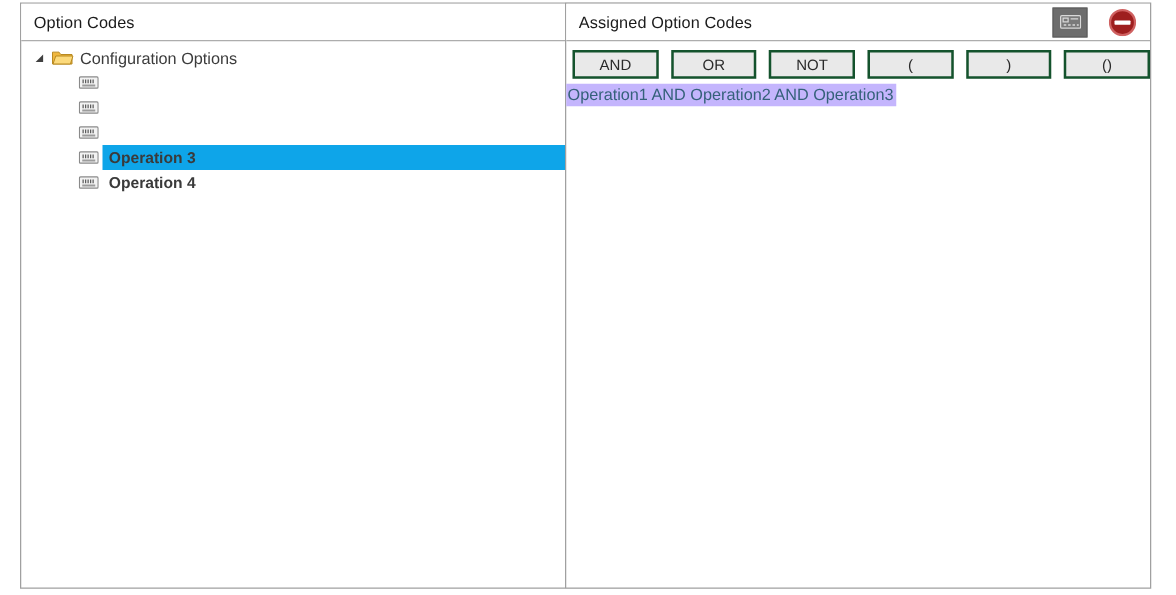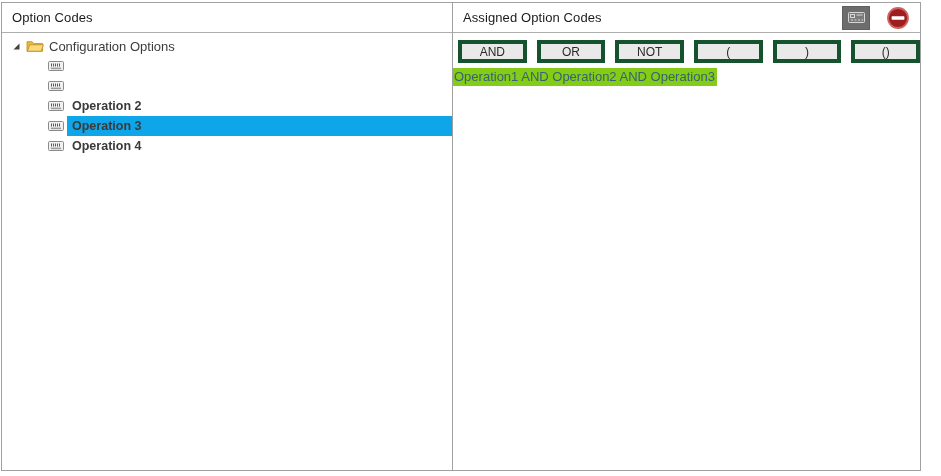--- a/index.html
+++ b/index.html
@@ -13,21 +13,21 @@
     position: relative;
     width: 941px; height: 476px;
   }
   .panel {
     position: absolute;
     top: 2px;
     height: 469px;
     border: 1px solid #a0a0a0;
     background: #ffffff;
   }
-  .panel-left  { left: 1px;   width: 528px; }
+  .panel-left  { left: 16px;   width: 528px; }
   .panel-right { left: 452px; width: 469px; }
 
   .panel-header {
     height: 30px;
     display: flex;
     align-items: center;
     padding: 0 10px;
     border-bottom: 1px solid #adadad;
     background: #ffffff;
   }
@@ -89,36 +89,36 @@
 
   
   .op-buttons {
     display: flex;
     gap: 10px;
     padding: 7px 0 0 5px;
   }
   .op-btn {
     width: 71px; height: 23px;
     background: #e9e9e9;
-    border: 4px solid #14532d;
+    border: 2px solid #14532d;
     font-family: "Liberation Sans", sans-serif;
     font-size: 12px;
     color: #2a2a2a;
     cursor: pointer;
     display: flex;
     align-items: center;
     justify-content: center;
   }
   .expression-area {
     margin-top: 4px;
     min-height: 18px;
   }
   .expression-text {
     display: inline-block;
-    background: #84cc16;
+    background: #c4b5fd;
     color: #35617a;
     font-size: 13px;
     line-height: 18px;
     padding: 0 2px 0 1px;
     white-space: nowrap;
     cursor: text;
   }
 </style>
 </head>
 <body>
@@ -182,21 +182,20 @@
       </div>
 
       <div class="tree-row child">
         <span class="oc-icon">
           <svg width="16" height="12" viewBox="0 0 16 12">
             <rect x="0.5" y="1.5" width="15" height="9" rx="1" fill="#f2f2f2" stroke="#8a8a8a"></rect>
             <path d="M3.5 3.5 v3 M5.5 3.5 v3 M7.5 3.5 v3 M9.5 3.5 v3 M11.5 3.5 v3" stroke="#5b5b5b" stroke-width="1"></path>
             <rect x="2.8" y="7.6" width="10.4" height="1.6" fill="#9c9c9c"></rect>
           </svg>
         </span>
-        <span class="row-label">Operation 2</span>
       </div>
 
       <div class="tree-row child selected">
         <span class="oc-icon">
           <svg width="16" height="12" viewBox="0 0 16 12">
             <rect x="0.5" y="1.5" width="15" height="9" rx="1" fill="#f2f2f2" stroke="#8a8a8a"></rect>
             <path d="M3.5 3.5 v3 M5.5 3.5 v3 M7.5 3.5 v3 M9.5 3.5 v3 M11.5 3.5 v3" stroke="#5b5b5b" stroke-width="1"></path>
             <rect x="2.8" y="7.6" width="10.4" height="1.6" fill="#9c9c9c"></rect>
           </svg>
         </span>

